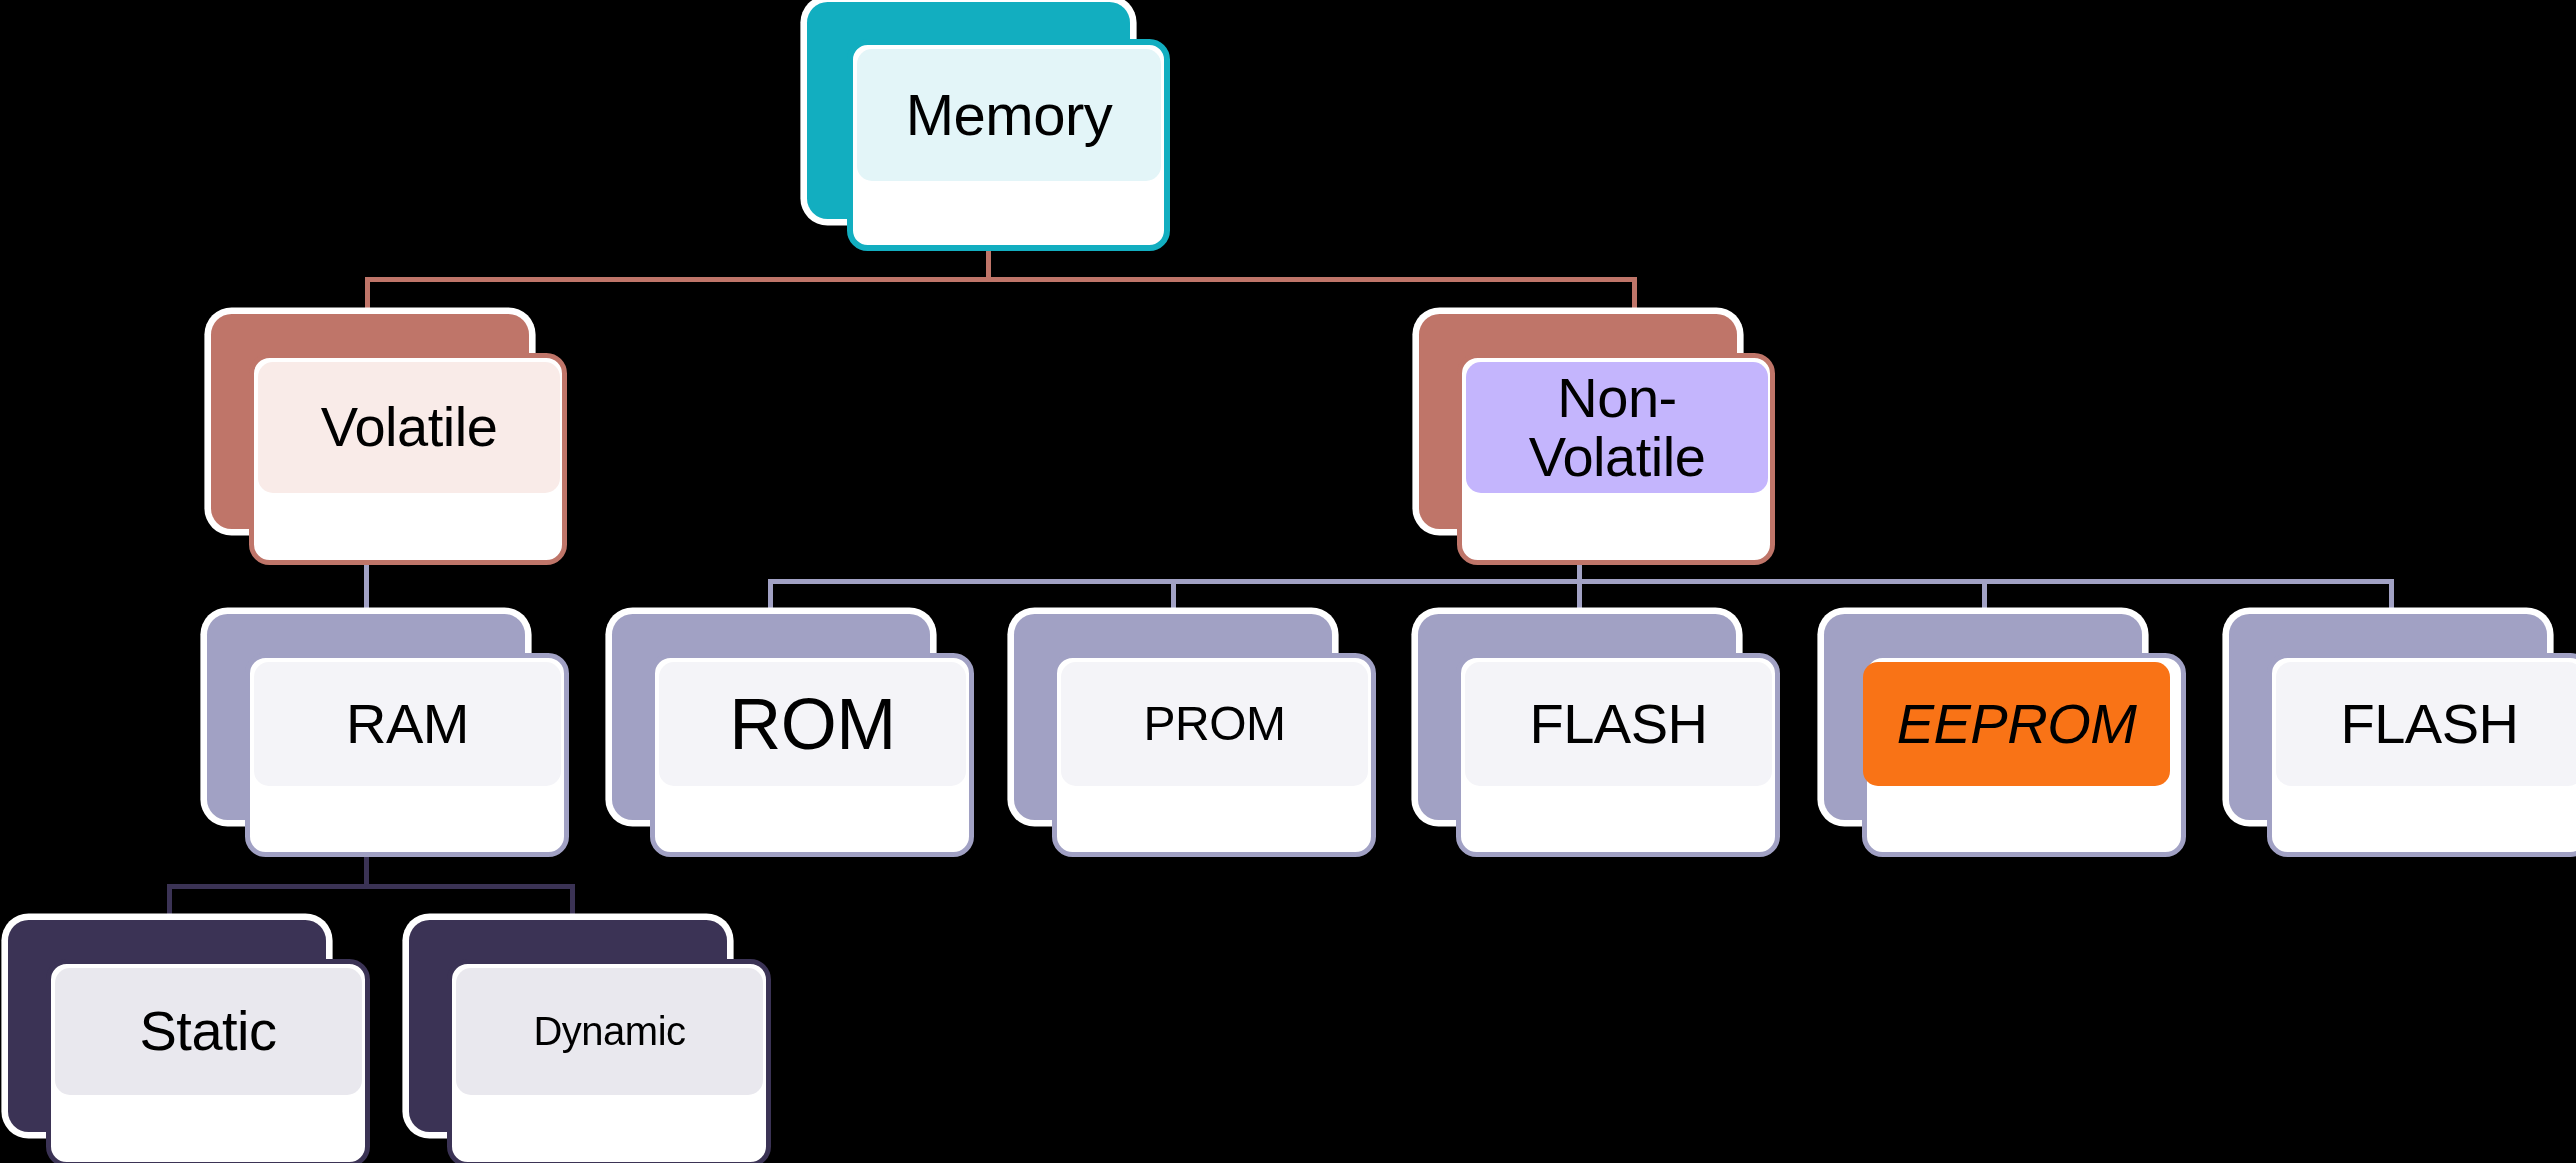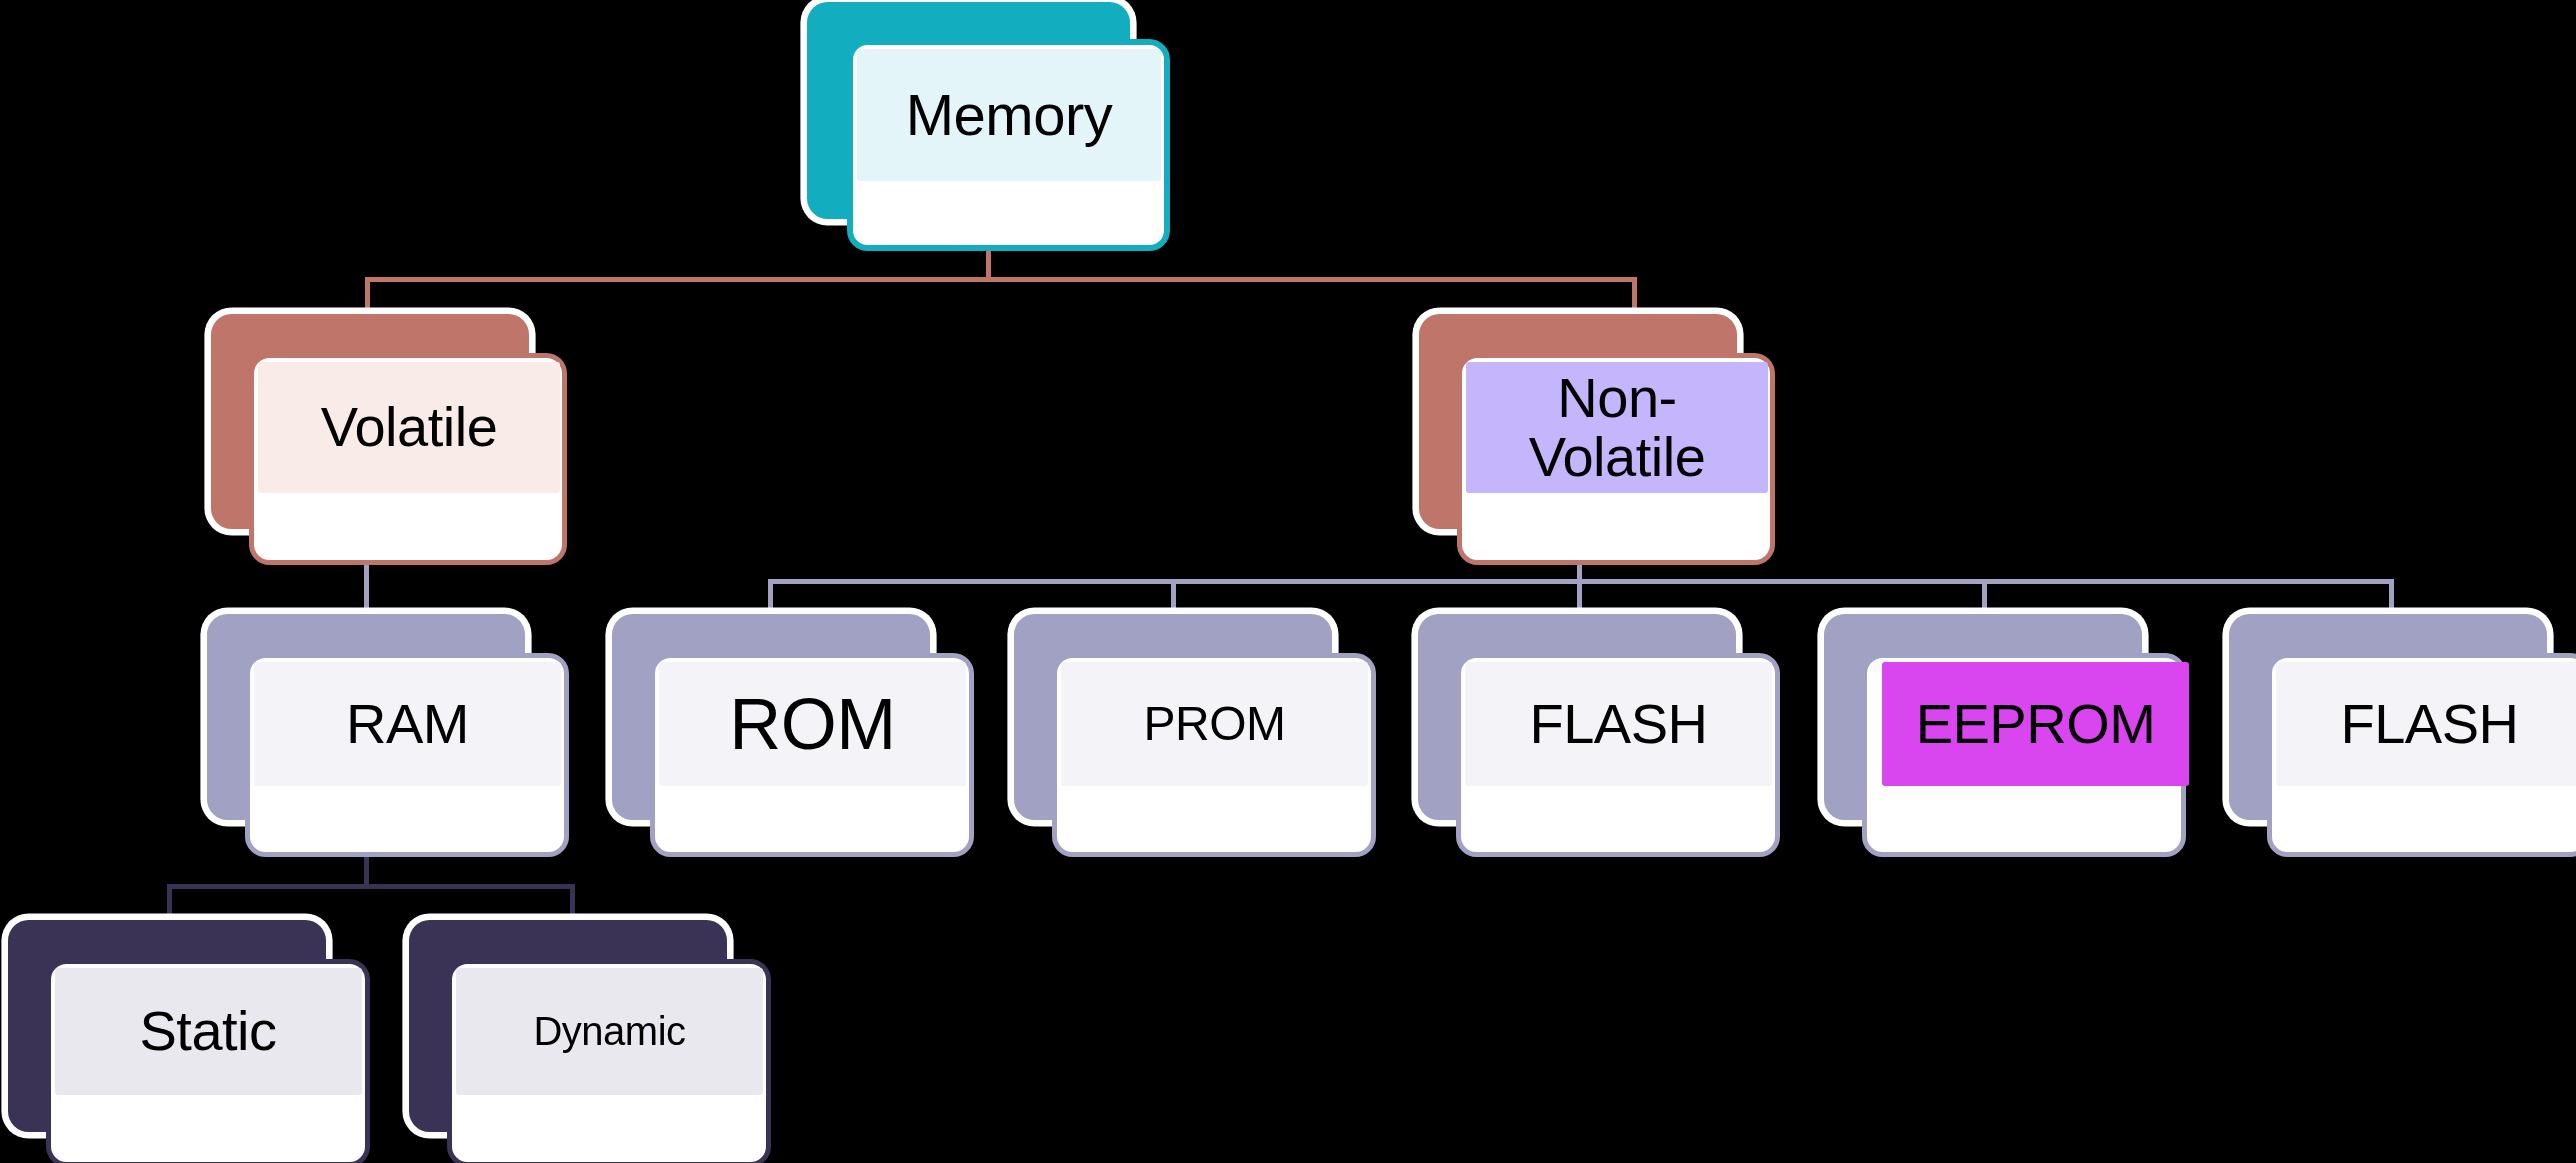--- a/index.html
+++ b/index.html
@@ -36,21 +36,21 @@
   
   .node .front {
     position: absolute;
     border-radius: 20.6px;
     background: #ffffff;
     box-sizing: border-box;
   }
   
   .node .fill {
     position: absolute;
-    border-radius: 3px;
+    border-radius: 15px;
     display: flex;
     align-items: center;
     justify-content: center;
     box-sizing: border-box;
   }
   .node .label {
     color: #000000;
     text-align: center;
     line-height: 1.04;
     white-space: pre-line;
@@ -135,21 +135,21 @@
     <div class="back" style="width:318px; height:206px; background:#a1a1c4;"></div>
     <div class="front" style="left:38px; top:39px; width:324px; height:204px; border:5.6px solid #a1a1c4;"></div>
     <div class="fill" style="left:47px; top:48px; width:307px; height:124px; background:#f4f4f8;">
       <span class="label" style="font-size:56px;">FLASH</span>
     </div>
   </div>
 
   <div class="node" style="left:1824px; top:614px;">
     <div class="back" style="width:318px; height:206px; background:#a1a1c4;"></div>
     <div class="front" style="left:38px; top:39px; width:324px; height:204px; border:5.6px solid #a1a1c4;"></div>
-    <div class="fill" style="left:58px; top:48px; width:307px; height:124px; background:#d946ef;">
+    <div class="fill" style="left:39px; top:48px; width:307px; height:124px; background:#f97316;font-style:italic;">
       <span class="label" style="font-size:56px;">EEPROM</span>
     </div>
   </div>
 
   <div class="node" style="left:2229px; top:614px;">
     <div class="back" style="width:318px; height:206px; background:#a1a1c4;"></div>
     <div class="front" style="left:38px; top:39px; width:324px; height:204px; border:5.6px solid #a1a1c4;"></div>
     <div class="fill" style="left:47px; top:48px; width:307px; height:124px; background:#f4f4f8;">
       <span class="label" style="font-size:56px;">FLASH</span>
     </div>

